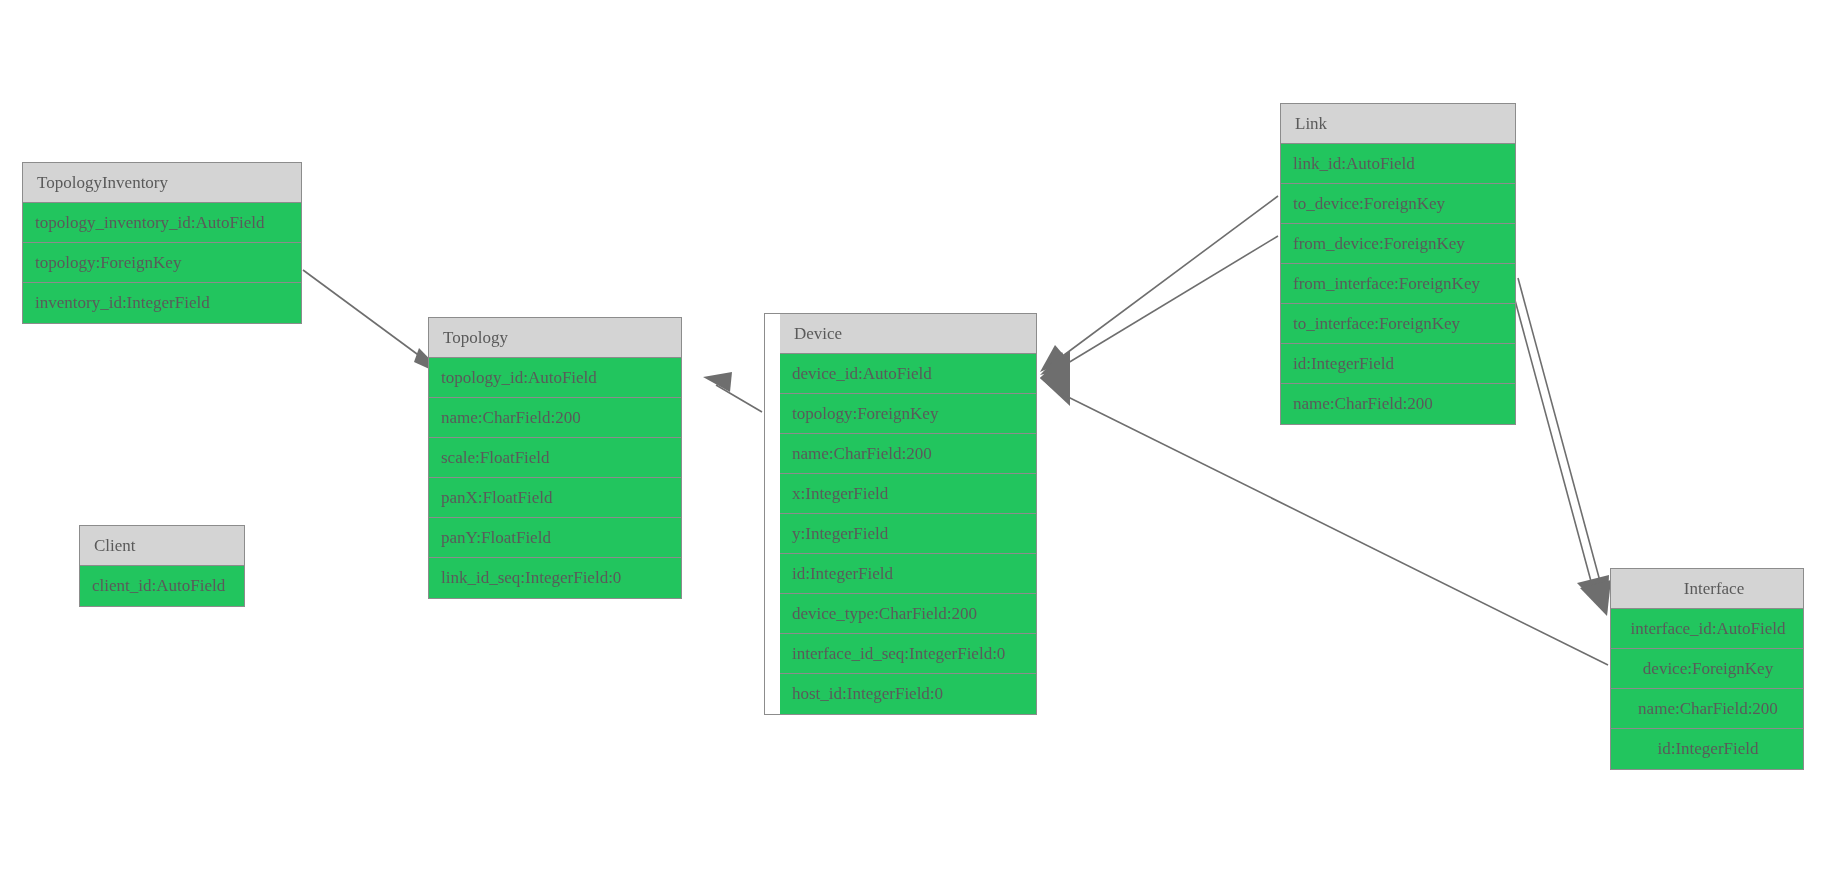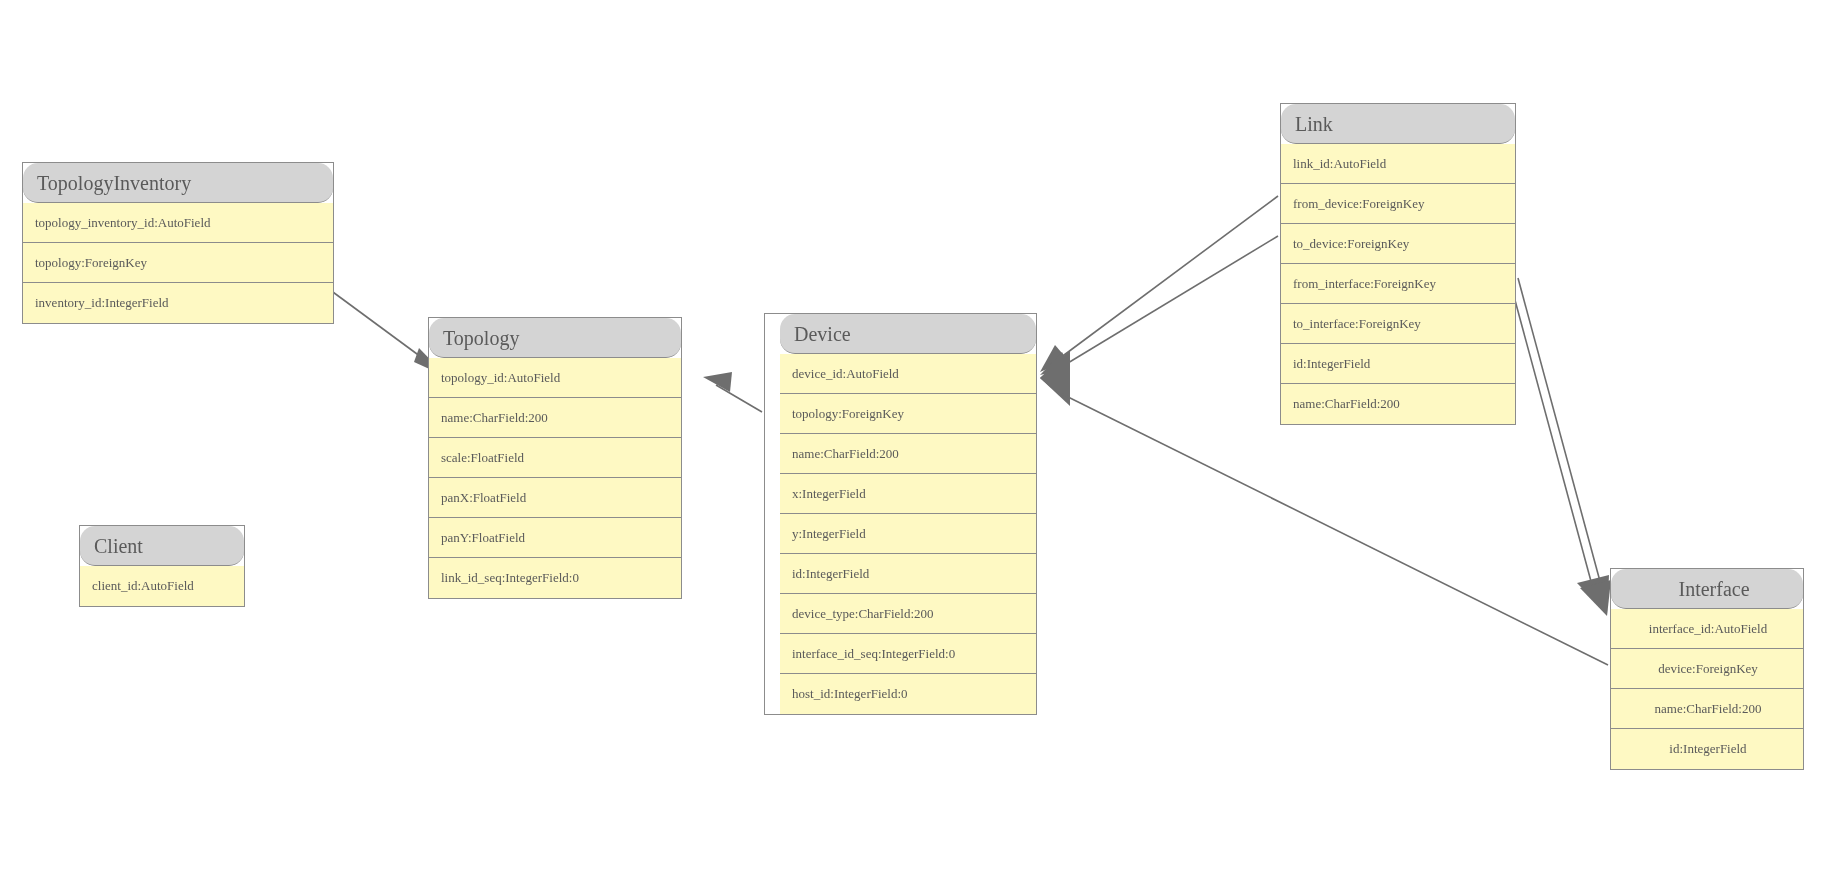--- a/index.html
+++ b/index.html
@@ -16,39 +16,38 @@
     border:1px solid #8c8c8c;
     background:#ffffff;
     box-sizing:border-box;
     z-index:5;
   }
   .entity-title{
     background:#d4d4d4;
     color:#5a5a5a;
     border-bottom:1px solid #8c8c8c;
     box-sizing:border-box;
-    font-size:20px;
+    font-size:17px;
     line-height:40px;
     height:40px;
     padding:0 0 0 14px;
     white-space:nowrap;
     overflow:hidden;
-    border-radius:15px;
   }
   .attr{
     color:#5a5a5a;
     border-bottom:1px solid #8c8c8c;
     box-sizing:border-box;
-    font-size:13px;
+    font-size:17px;
     line-height:40px;
     height:40px;
     padding:0 10px 0 12px;
     white-space:nowrap;
     overflow:hidden;
-    background:#fef9c3;
+    background:#22c55e;
   }
   .attr:last-child{border-bottom:none;}
 </style>
 </head>
 <body>
 
 <div id="canvas">
 
   <svg id="edges" viewBox="0 0 1824 874" xmlns="http://www.w3.org/2000/svg">
 
@@ -88,21 +87,21 @@
     <g>
       <line x1="1518" y1="278" x2="1601" y2="585" stroke="#6e6e6e" stroke-width="1.6"></line>
     </g>
 
     <g>
       <polygon points="1607,614 1577,583 1609,575" fill="#6e6e6e"></polygon>
       <polygon points="1607,616 1580,588 1611,580" fill="#6e6e6e"></polygon>
     </g>
   </svg>
 
-  <div class="entity" style="left:22px;top:162px;width:312px;">
+  <div class="entity" style="left:22px;top:162px;width:280px;">
     <div class="entity-title">TopologyInventory</div>
     <div class="attr">topology_inventory_id:AutoField</div>
     <div class="attr">topology:ForeignKey</div>
     <div class="attr">inventory_id:IntegerField</div>
   </div>
 
   <div class="entity" style="left:79px;top:525px;width:166px;">
     <div class="entity-title">Client</div>
     <div class="attr">client_id:AutoField</div>
   </div>
@@ -126,22 +125,22 @@
     <div class="attr">y:IntegerField</div>
     <div class="attr">id:IntegerField</div>
     <div class="attr">device_type:CharField:200</div>
     <div class="attr">interface_id_seq:IntegerField:0</div>
     <div class="attr">host_id:IntegerField:0</div>
   </div>
 
   <div class="entity" style="left:1280px;top:103px;width:236px;">
     <div class="entity-title">Link</div>
     <div class="attr">link_id:AutoField</div>
+    <div class="attr">to_device:ForeignKey</div>
     <div class="attr">from_device:ForeignKey</div>
-    <div class="attr">to_device:ForeignKey</div>
     <div class="attr">from_interface:ForeignKey</div>
     <div class="attr">to_interface:ForeignKey</div>
     <div class="attr">id:IntegerField</div>
     <div class="attr">name:CharField:200</div>
   </div>
 
   <div class="entity" style="left:1610px;top:568px;width:194px;text-align:center;">
     <div class="entity-title">Interface</div>
     <div class="attr">interface_id:AutoField</div>
     <div class="attr">device:ForeignKey</div>

